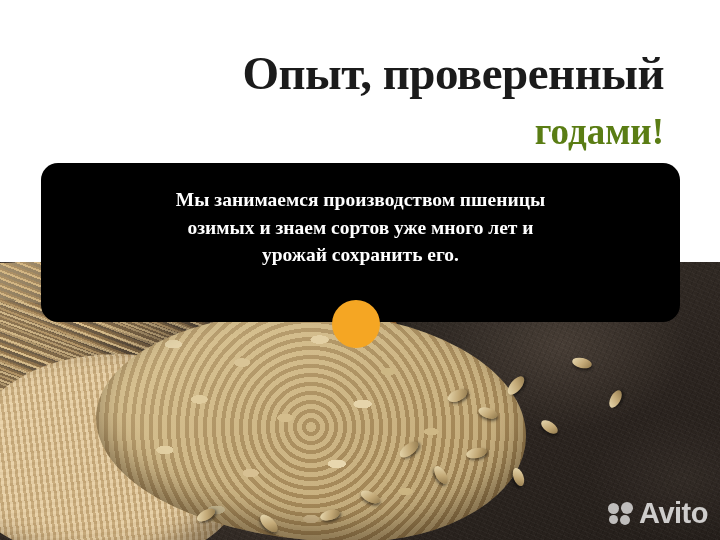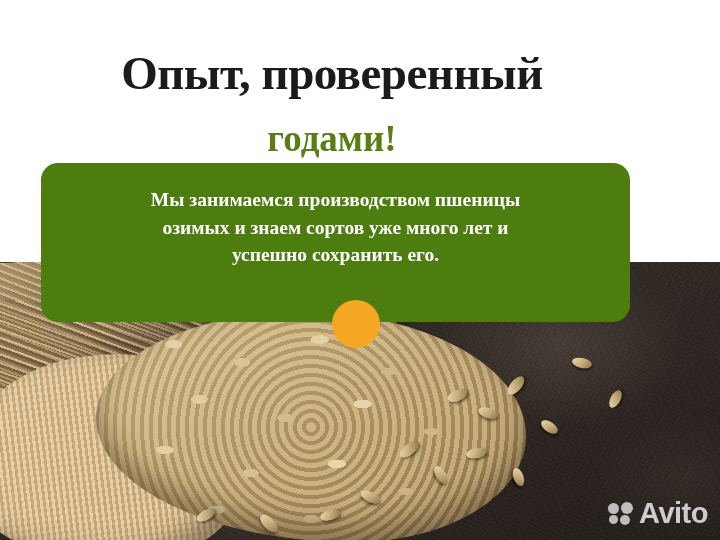--- a/index.html
+++ b/index.html
@@ -165,46 +165,46 @@
     background: linear-gradient(120deg, #eadcb4, #c2a876 55%, #8d7549);
     box-shadow: 1px 2px 3px rgba(0,0,0,.5);
   }
 
   
   .headline {
     position: absolute;
     left: 0;
     top: 50px;
     width: 664px;
-    text-align: center;
+    text-align: right;
     line-height: 1.0;
   }
   .headline-line1 {
     display: block;
     font-size: 47px;
     font-weight: 700;
     color: #1b1b1b;
     letter-spacing: -.5px;
   }
   .headline-line2 {
     display: block;
-    margin-top: 23px;
+    margin-top: 16px;
     font-size: 37px;
     font-weight: 700;
     color: #5a7d14;
   }
 
   
   .green-card {
     position: absolute;
     left: 41px;
     top: 163px;
-    width: 589px;
+    width: 639px;
     height: 159px;
-    background: #4d7c0f;
+    background: #000000;
     border-radius: 17px;
     z-index: 5;
   }
   .green-card-text {
     position: absolute;
     left: 40px;
     right: 40px;
     top: 23px;
     text-align: center;
     color: #ffffff;
@@ -297,21 +297,21 @@
 
   <div class="headline">
     <span class="headline-line1">Опыт, проверенный</span>
     <span class="headline-line2">годами!</span>
   </div>
 
   <div class="green-card">
     <div class="green-card-text">
       <span>Мы занимаемся производством пшеницы</span>
       <span>озимых и знаем сортов уже много лет и</span>
-      <span>успешно сохранить его.</span>
+      <span>урожай сохранить его.</span>
     </div>
   </div>
 
   <div class="orange-dot"></div>
 
   <div class="avito">
     <span class="avito-mark">
       <i class="avito-dot-a"></i>
       <i class="avito-dot-b"></i>
       <i class="avito-dot-c"></i>

